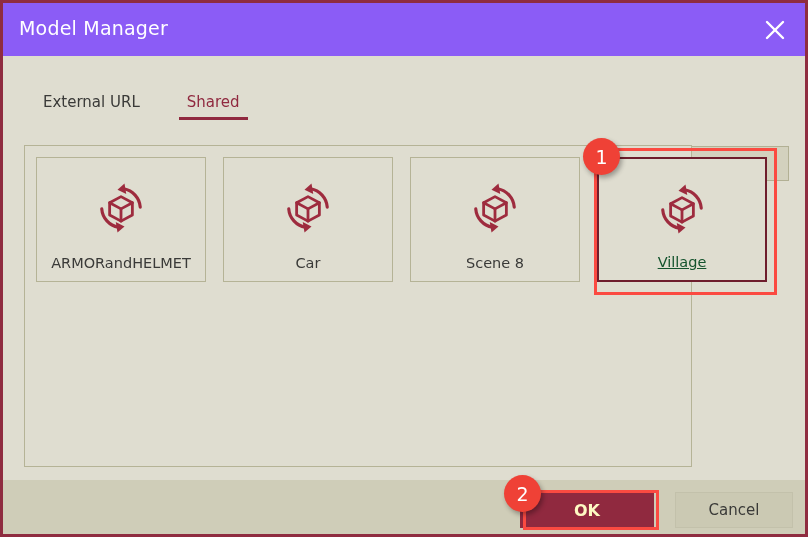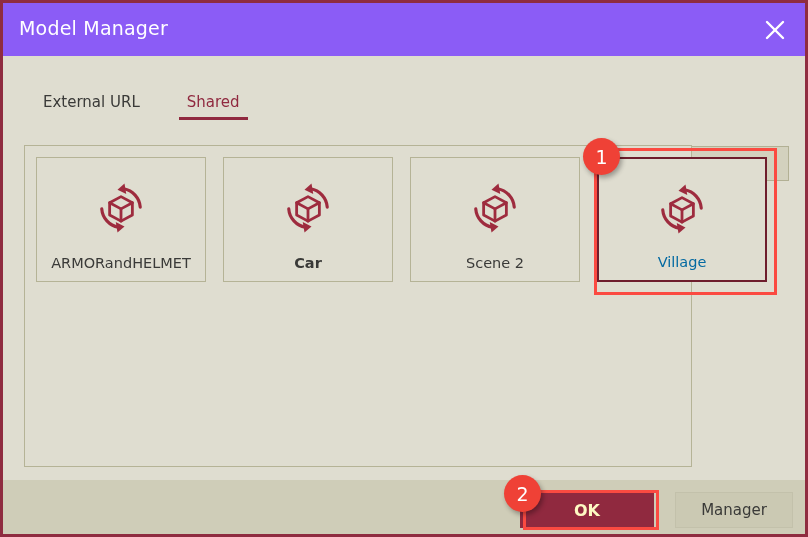--- a/index.html
+++ b/index.html
@@ -164,21 +164,21 @@
     left: 0; right: 0;
     bottom: 10px;
     text-align: center;
     font-size: 14.5px;
     color: #3a3a38;
     white-space: nowrap;
     overflow: hidden;
     text-overflow: ellipsis;
     padding: 0 4px;
   }
-  .model-card.selected .card-label { color: #0369a1; }
+  .model-card.selected .card-label { color: #14532d; text-decoration: underline; }
 
   
   #footer {
     position: absolute;
     left: 0;
     top: 477px;
     width: 802px;
     height: 54px;
     background: #cfcdb8;
   }
@@ -285,21 +285,21 @@
               <path d="M35 10 A23 23 0 0 1 54 31"></path>
               <path d="M29 54 A23 23 0 0 1 10 33"></path>
             </g>
             <path d="M36 4 L28 11 L38 16 Z" fill="#9e2b3e"></path>
             <path d="M28 60 L36 53 L26 48 Z" fill="#9e2b3e"></path>
           </svg>
         </div>
         <div class="card-label">ARMORandHELMET</div>
       </div>
 
-      <div class="model-card" style="left:198px;font-weight:bold;">
+      <div class="model-card" style="left:198px;">
         <div class="card-icon">
           <svg width="56" height="56" viewBox="0 0 64 64">
             <g fill="none" stroke="#9e2b3e" stroke-width="3.2" stroke-linejoin="round" stroke-linecap="round">
               <path d="M32 19 L45 26 L45 40 L32 47 L19 40 L19 26 Z"></path>
               <path d="M19 26 L32 33 L45 26"></path>
               <path d="M32 33 L32 47"></path>
             </g>
             <g fill="none" stroke="#9e2b3e" stroke-width="3.6" stroke-linecap="round">
               <path d="M35 10 A23 23 0 0 1 54 31"></path>
               <path d="M29 54 A23 23 0 0 1 10 33"></path>
@@ -320,21 +320,21 @@
               <path d="M32 33 L32 47"></path>
             </g>
             <g fill="none" stroke="#9e2b3e" stroke-width="3.6" stroke-linecap="round">
               <path d="M35 10 A23 23 0 0 1 54 31"></path>
               <path d="M29 54 A23 23 0 0 1 10 33"></path>
             </g>
             <path d="M36 4 L28 11 L38 16 Z" fill="#9e2b3e"></path>
             <path d="M28 60 L36 53 L26 48 Z" fill="#9e2b3e"></path>
           </svg>
         </div>
-        <div class="card-label">Scene 2</div>
+        <div class="card-label">Scene 8</div>
       </div>
 
       <div class="model-card selected" style="left:572px;">
         <div class="card-icon">
           <svg width="56" height="56" viewBox="0 0 64 64">
             <g fill="none" stroke="#9e2b3e" stroke-width="3.2" stroke-linejoin="round" stroke-linecap="round">
               <path d="M32 19 L45 26 L45 40 L32 47 L19 40 L19 26 Z"></path>
               <path d="M19 26 L32 33 L45 26"></path>
               <path d="M32 33 L32 47"></path>
             </g>
@@ -347,21 +347,21 @@
           </svg>
         </div>
         <div class="card-label">Village</div>
       </div>
 
     </div>
   </div>
 
   <div id="footer">
     <button id="ok-button" class="footer-button">OK</button>
-    <button id="cancel-button" class="footer-button">Manager</button>
+    <button id="cancel-button" class="footer-button">Cancel</button>
   </div>
 
   <div class="annot-rect" id="annot-rect-village"></div>
   <div class="annot-rect" id="annot-rect-ok"></div>
   <div class="annot-badge" id="annot-badge-1">1</div>
   <div class="annot-badge" id="annot-badge-2">2</div>
 
 </div>
 
 </body></html>

